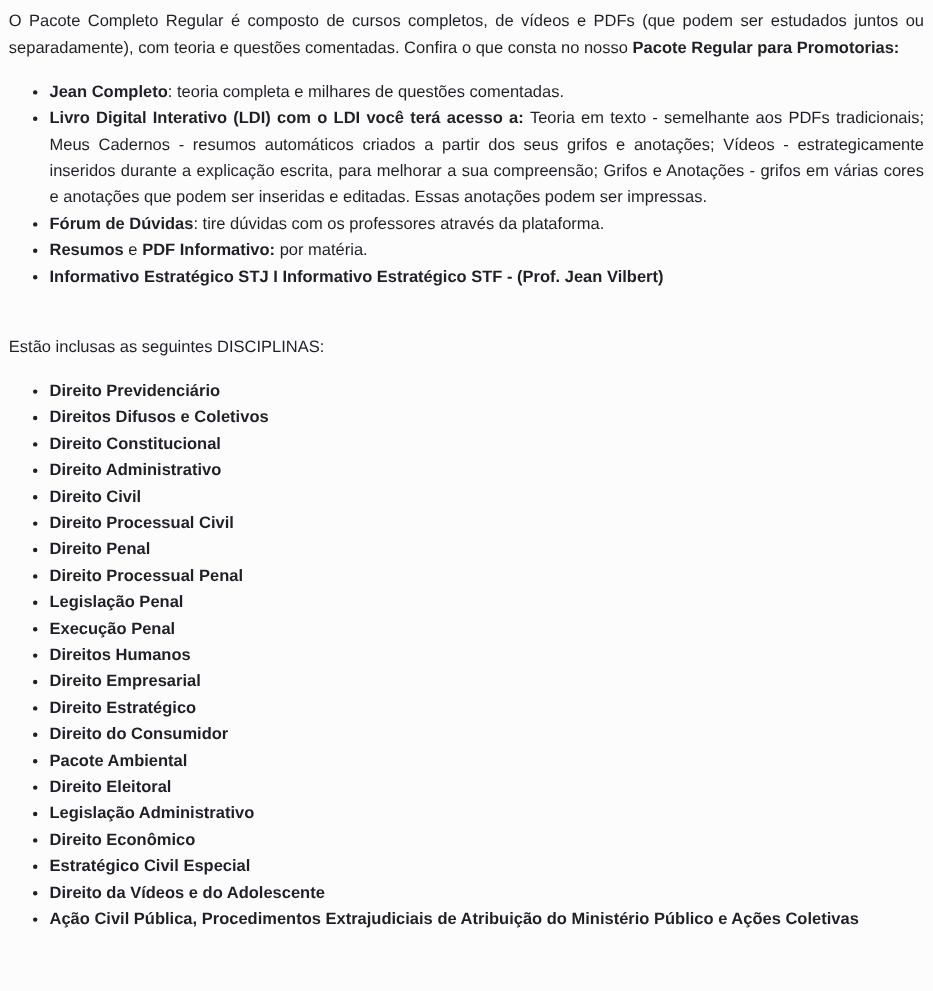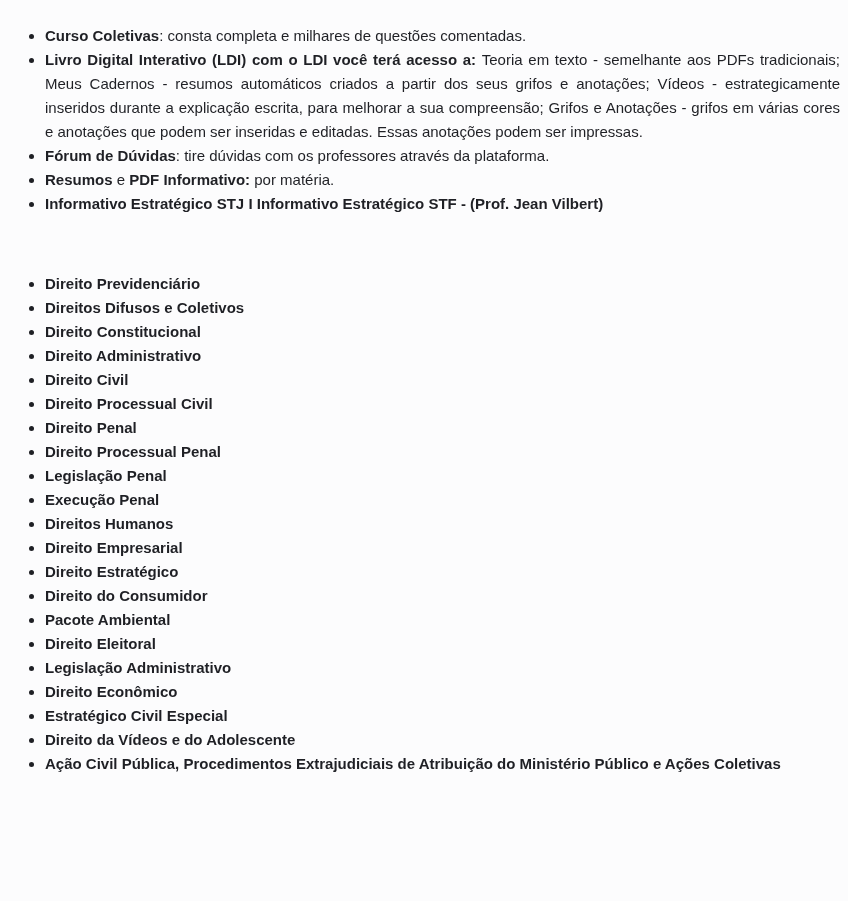--- a/index.html
+++ b/index.html
@@ -27,31 +27,33 @@
   ul.disciplines li { font-weight: bold; }
   .spacer { height: 24px; }
   .heading { margin: 0 0 16px 0; }
   b, strong { font-weight: bold; }
 </style>
 </head>
 <body>
 
 <div>
 
+  <p class="para justify"><span>O Pacote Completo Regular é composto de cursos completos, de vídeos e PDFs (que podem ser estudados juntos ou separadamente), com teoria e questões comentadas. Confira o que consta no nosso </span><strong>Pacote Regular para Promotorias:</strong></p>
 
   <ul class="features">
-    <li><strong>Curso Coletivas</strong><span>: consta completa e milhares de questões comentadas.</span></li>
+    <li><strong>Jean Completo</strong><span>: teoria completa e milhares de questões comentadas.</span></li>
     <li><strong>Livro Digital Interativo (LDI) com o LDI você terá acesso a: </strong><span>Teoria em texto - semelhante aos PDFs tradicionais; Meus Cadernos - resumos automáticos criados a partir dos seus grifos e anotações; Vídeos - estrategicamente inseridos durante a explicação escrita, para melhorar a sua compreensão; Grifos e Anotações - grifos em várias cores e anotações que podem ser inseridas e editadas. Essas anotações podem ser impressas.</span></li>
     <li><strong>Fórum de Dúvidas</strong><span>: tire dúvidas com os professores através da plataforma.</span></li>
     <li><strong>Resumos</strong><span> e </span><strong>PDF Informativo:</strong><span> por matéria.</span></li>
     <li><strong>Informativo Estratégico STJ I Informativo Estratégico STF - (Prof. Jean Vilbert)</strong></li>
   </ul>
 
   <div class="spacer"></div>
 
+  <p class="heading">Estão inclusas as seguintes DISCIPLINAS:</p>
 
   <ul class="disciplines">
     <li>Direito Previdenciário</li>
     <li>Direitos Difusos e Coletivos</li>
     <li>Direito Constitucional</li>
     <li>Direito Administrativo</li>
     <li>Direito Civil</li>
     <li>Direito Processual Civil</li>
     <li>Direito Penal</li>
     <li>Direito Processual Penal</li>

